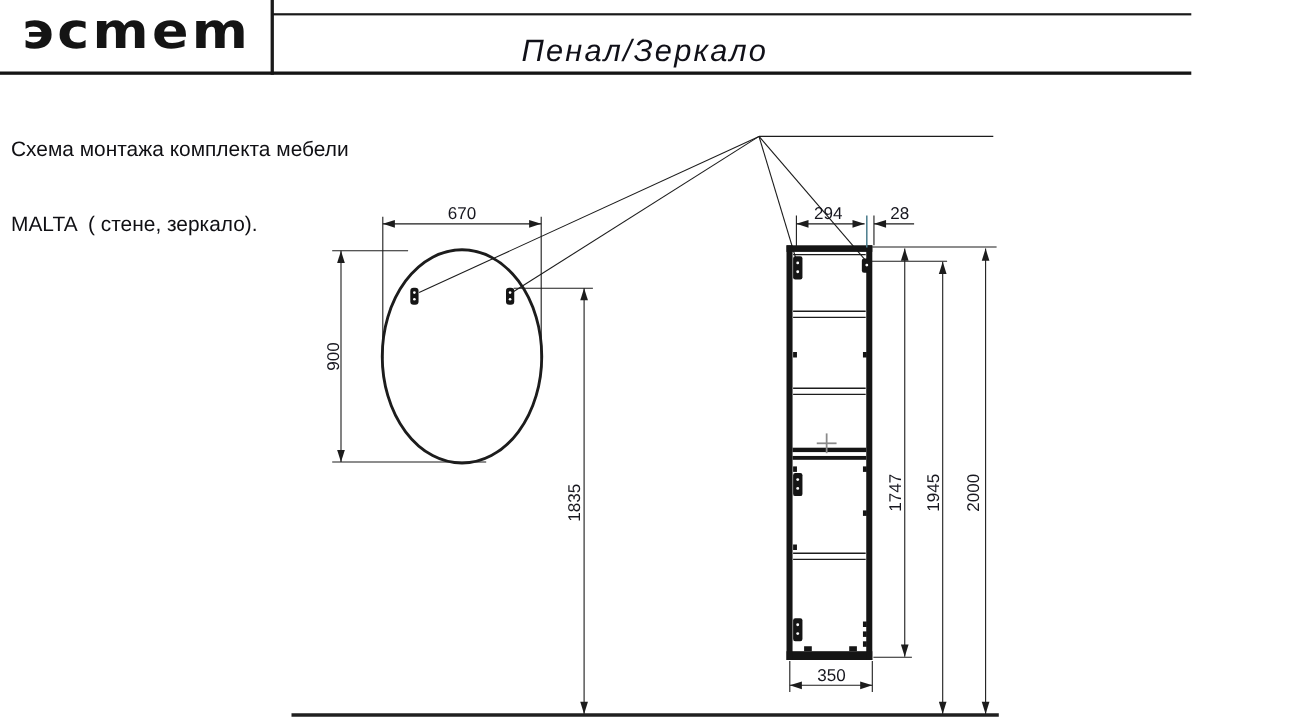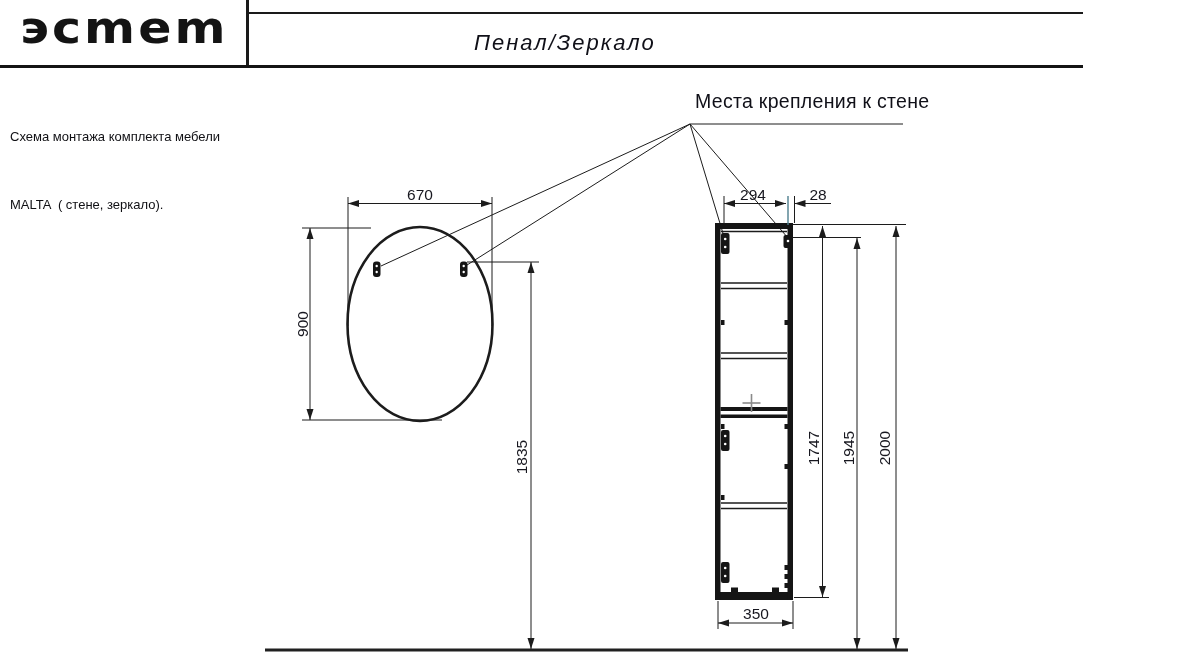--- a/index.html
+++ b/index.html
@@ -6,23 +6,23 @@
   #page{position:relative;width:1083px;height:655px;background:#fff;overflow:hidden;
         font-family:"Liberation Sans","DejaVu Sans",sans-serif;color:#16161e;}
   .abs{position:absolute;}
   
   .logo{left:20px;top:2px;font-family:"DejaVu Sans",sans-serif;font-weight:bold;
         font-size:49px;letter-spacing:3px;color:#141414;transform:scaleY(.92);
         transform-origin:top left;white-space:pre;}
   .v-divider{left:246px;top:0;width:2.5px;height:68px;background:#1a1a1a;}
   .rule-thin{left:248px;top:12px;width:933px;height:2px;background:#1a1a1a;}
   .rule-heavy{left:0;top:65px;width:1181px;height:3px;background:#141414;}
-  .page-title{left:474px;top:30px;font-size:22px;font-style:italic;
+  .page-title{left:474px;top:30px;font-size:28px;font-style:italic;
               letter-spacing:2px;color:#101018;white-space:pre;}
-  .desc{left:10px;top:81px;font-size:13px;line-height:22.5px;color:#101014;white-space:pre-wrap;}
+  .desc{left:10px;top:81px;font-size:19px;line-height:22.5px;color:#101014;white-space:pre-wrap;}
   .wall-label{left:695px;top:90px;font-size:19.5px;color:#101018;letter-spacing:.3px;white-space:pre;}
   
   svg{position:absolute;left:0;top:0;}
   .ln{stroke:#1c1c1c;stroke-width:1;fill:none;}
   .ln-teal{stroke:#4e7f8e;stroke-width:1.4;fill:none;}
   .thick{stroke-width:2.6;}
   .shelf{stroke:#1c1c1c;stroke-width:1.3;fill:none;}
   .arr{fill:#1c1c1c;stroke:none;}
   .blk{fill:#151515;stroke:none;}
   .dot{fill:#ffffff;stroke:none;}
@@ -39,21 +39,20 @@
   <div class="abs v-divider"></div>
   <div class="abs rule-thin"></div>
   <div class="abs page-title">Пенал/Зеркало</div>
   <div class="abs rule-heavy"></div>
 
   <div class="abs desc">
     <div>Схема монтажа комплекта мебели</div>
     <div>MALTA  ( стене, зеркало).</div>
   </div>
 
-  <div class="abs wall-label">Места крепления к стене</div>
 
   <svg width="1181" height="655" viewBox="0 0 1181 655">
 
     <g>
       <path class="ln" d="M690 124 H903"></path>
       <path class="ln" d="M690 124 L381 266"></path>
       <path class="ln" d="M690 124 L467 265"></path>
       <path class="ln" d="M690 124 L725 240"></path>
       <path class="ln" d="M690 124 L788 238"></path>
     </g>

